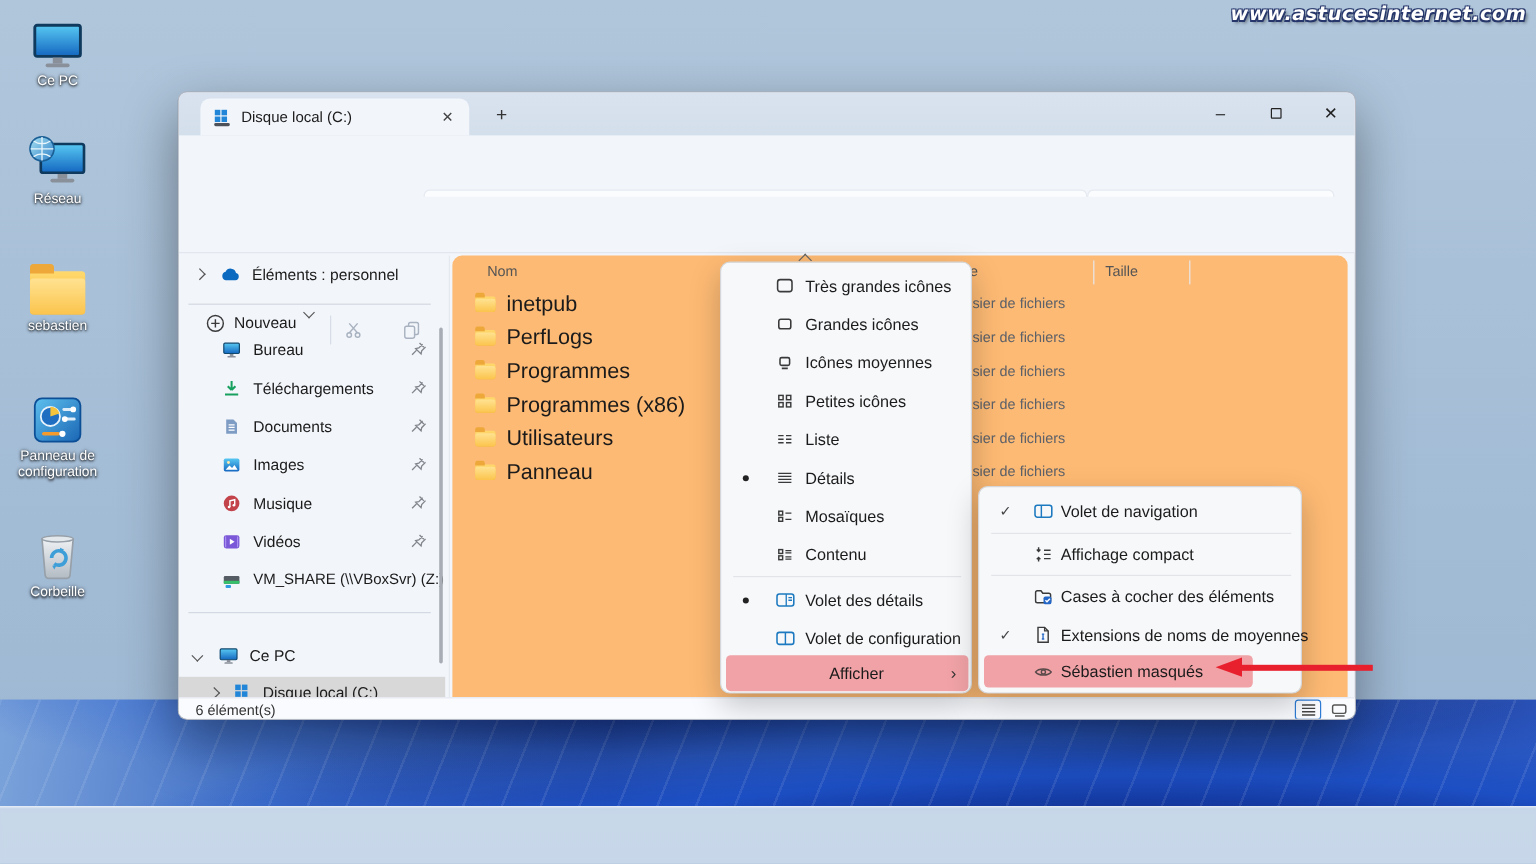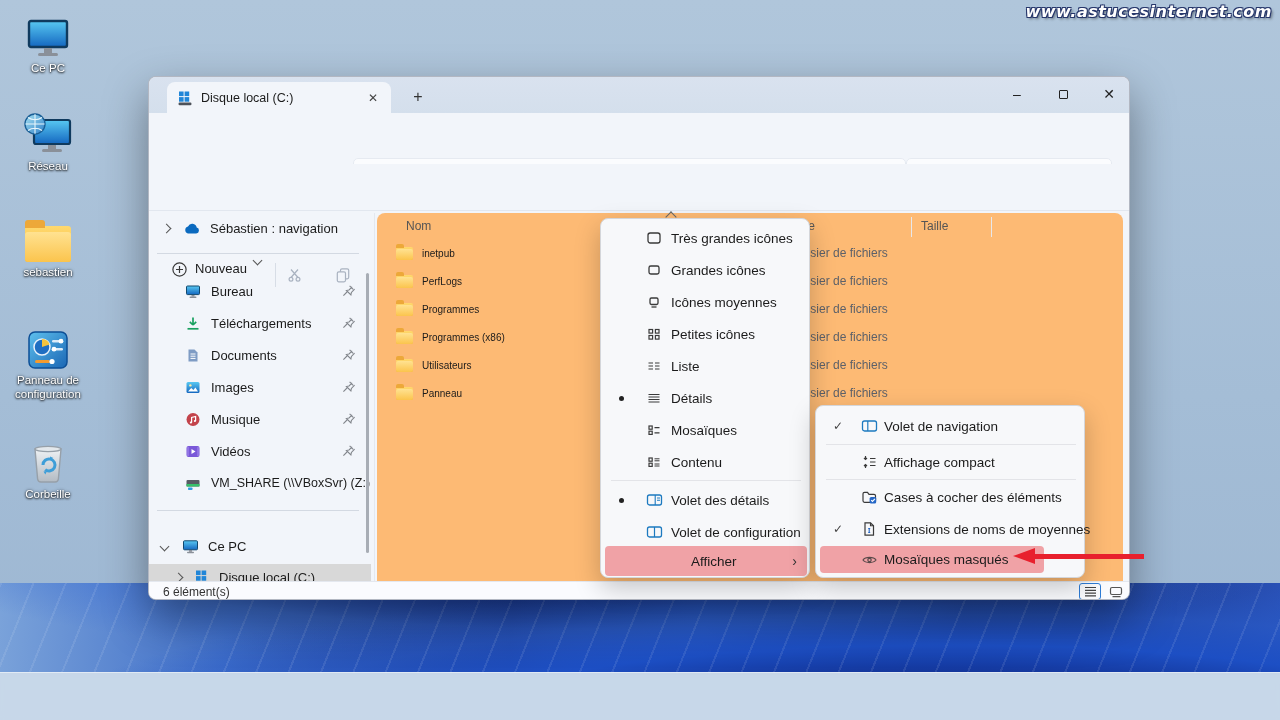--- a/index.html
+++ b/index.html
@@ -68,21 +68,21 @@
   
   #fpanel{left:228px;top:136px;width:746px;height:368px;background:#fdba74;border-radius:8px 8px 0 0}
   .colhead{top:6px;font-size:12px;color:#555}
   .coldiv{top:4px;width:1px;height:20px;background:#e7e7ea}
   .sortcaret{left:290px;top:0px;width:8px;height:8px;border-left:1.3px solid #666;border-top:1.3px solid #666;transform:rotate(45deg)}
   .frow{left:0;width:740px;height:28px;display:flex;align-items:center}
   .fold{position:relative;width:17px;height:13px;border-radius:2px;background:linear-gradient(180deg,#ffd96e,#f4b13a);flex:0 0 auto}
   .fold::before{content:'';position:absolute;top:-3px;left:0;width:8px;height:4px;border-radius:2px 2px 0 0;background:#eda839}
   .fold::after{content:'';position:absolute;left:0;top:2px;width:17px;height:11px;border-radius:2px;
     background:linear-gradient(180deg,#ffe291,#fbc44d)}
-  .fname{margin-left:9px;font-size:10px}
+  .fname{margin-left:9px;font-size:18px}
   .ftype{position:absolute;left:412px;font-size:12px;color:#5d6169}
 
   
   #sidebar{left:0;top:136px;width:226px;height:368px}
   .srow{left:0;width:222px;height:30px;display:flex;align-items:center;font-size:13px}
   .ssep{left:8px;width:202px;height:1px;background:#d3d9e2}
   .chev{width:7px;height:7px;border-right:1.3px solid #555;border-bottom:1.3px solid #555;flex:0 0 auto}
   .chev.r{transform:rotate(-45deg)}
   .chev.d{transform:rotate(45deg)}
   .pin{position:absolute;left:192px}
@@ -335,21 +335,21 @@
         <span>Détails</span>
       </div>
     </div>
 
     <div id="sidebar" class="abs">
       <div class="srow abs" style="top:0px">
         <span class="chev r" style="margin-left:14px"></span>
         <svg style="margin-left:13px" width="18" height="14">
           <path d="M5 12.5 h8.2 a3 3 0 0 0 .5-5.9 A4.6 4.6 0 0 0 5 5.5 a3.6 3.6 0 0 0 0 7 Z" fill="#0b6abf"></path>
         </svg>
-        <span style="margin-left:9px">Sébastien : navigation</span>
+        <span style="margin-left:9px">Éléments : personnel</span>
       </div>
       <div class="ssep abs" style="top:40px"></div>
 
       <div class="srow abs" style="top:63px">
         <svg style="margin-left:36px" width="16" height="15">
           <rect x="1.5" y="2" width="13" height="8.6" rx="1" fill="url(#gBlue)" stroke="#11486e" stroke-width="1"></rect>
           <rect x="6.5" y="11" width="3" height="1.6" fill="#8a9099"></rect>
             <rect x="4.5" y="12.6" width="7" height="1.4" rx=".7" fill="#8a9099"></rect>
         </svg>
         <span style="margin-left:10px">Bureau</span>
@@ -652,21 +652,21 @@
         </span>
       <span class="mlb">Extensions de noms de moyennes</span>
     </div>
     <div id="sm-hidden" class="smi abs" style="top:140px">
       <span class="mic">
           <svg width="17" height="14">
             <path d="M2 7 C4.5 3.6 12.5 3.6 15 7 C12.5 10.4 4.5 10.4 2 7 Z" stroke="#5a4a4a" fill="none" stroke-width="1.2"></path>
             <circle cx="8.5" cy="7" r="1.7" stroke="#5a4a4a" fill="none" stroke-width="1.2"></circle>
           </svg>
         </span>
-      <span class="mlb">Mosaïques masqués</span>
+      <span class="mlb">Sébastien masqués</span>
     </div>
   </div>
 
   <div id="arrowshaft" class="abs"></div>
   <div id="arrowhead" class="abs"></div>
 
   <div id="taskbar" class="abs">
     
     
     

